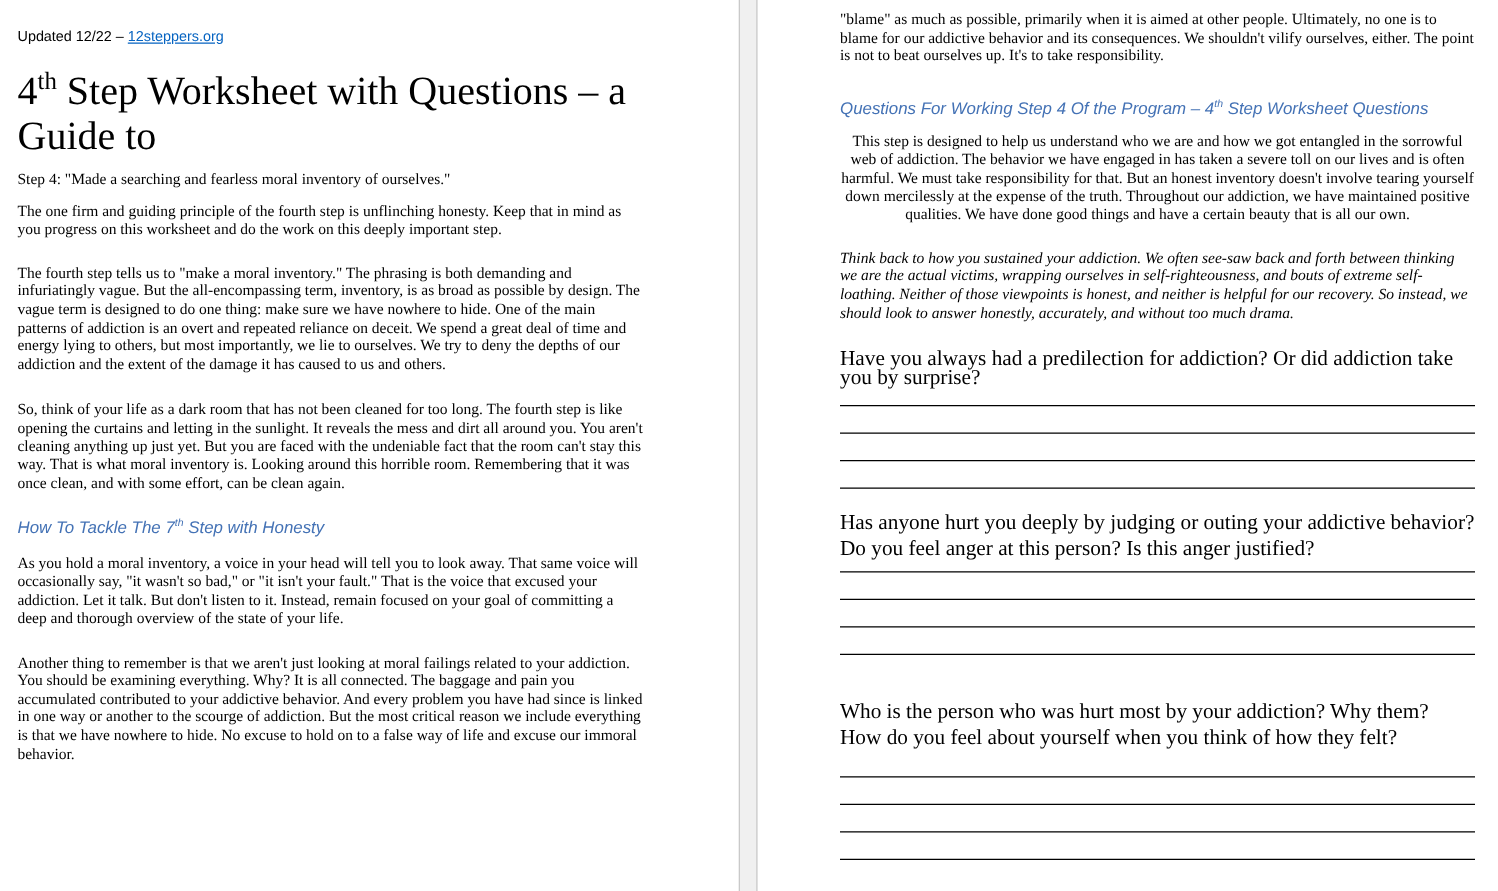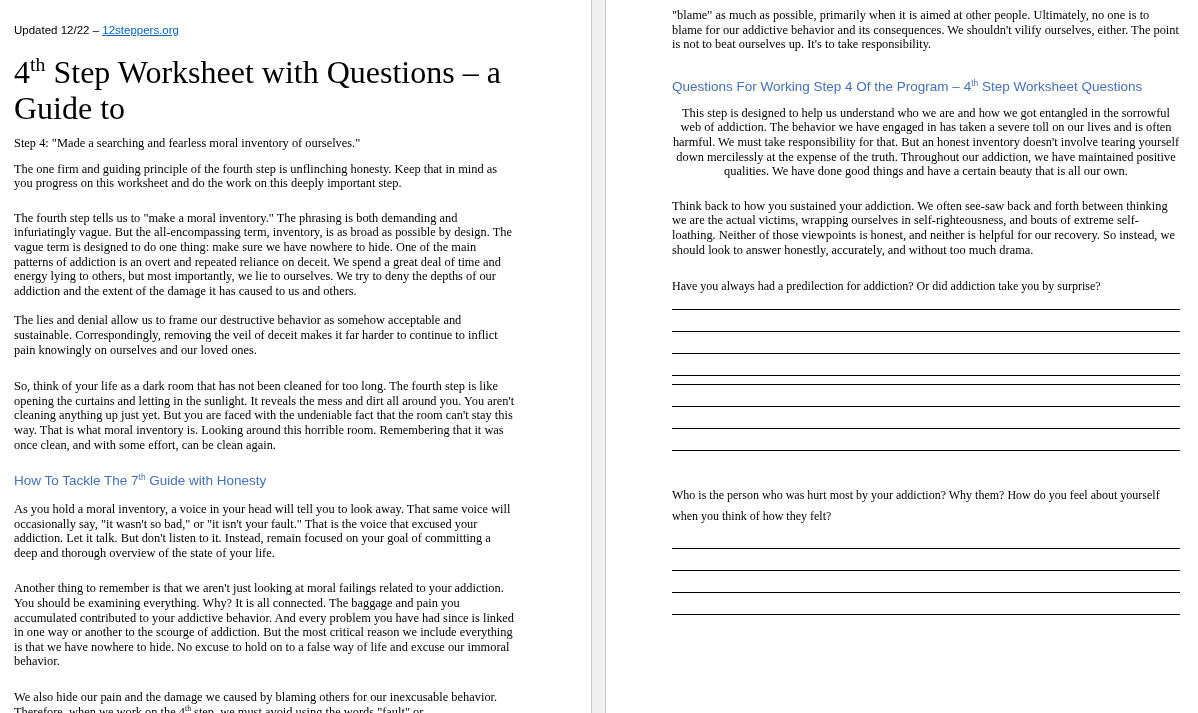--- a/index.html
+++ b/index.html
@@ -21,41 +21,41 @@
   .doc-title {
     font-size:32px; line-height:36px; font-weight:400; margin-top:18px;
     font-family:"Liberation Serif", serif; color:#000;
   }
   .doc-title sup, .h2 sup, p sup { font-size:0.62em; vertical-align:super; line-height:0; }
 
   p.body { font-size:12.4px; line-height:14.6px; }
 
   .h2 {
     font-family:"Liberation Sans", sans-serif; font-weight:400;
-    font-size:13.5px; line-height:19px; color:#4472b5;
+    font-size:13.5px; line-height:19px; color:#4472b5;font-style:italic;
   }
 
   
   .col-left  .p1 { margin-top:10px; }
   .col-left  .p2 { margin-top:11px; }
   .col-left  .p3 { margin-top:20px; }
   .col-left  .p4 { margin-top:15px; }
   .col-left  .p5 { margin-top:22px; }
   .col-left  .h2 { margin-top:19px; }
   .col-left  .p6 { margin-top:12px; }
   .col-left  .p7 { margin-top:21px; }
   .col-left  .p8 { margin-top:21px; }
 
   
   .col-right .p1 { margin-top:8px; }
   .col-right .h2 { margin-top:25px; }
   .col-right .p2 { margin-top:10px;text-align:center; }
-  .col-right .p3 { margin-top:20px; }
+  .col-right .p3 { margin-top:20px;font-style:italic; }
 
-  .question { font-size:12px; line-height:21px; }
+  .question { font-size:17px; line-height:21px; }
   .col-right .q1 { margin-top:22px; line-height:15px; }
   .col-right .q2 { margin-top:16px; }
   .col-right .q3 { margin-top:34px; }
 
   .answer-lines { width:508px; }
   .answer-lines .answer-row { height:22px; border-bottom:1.5px solid #000; }
   .lines-a { margin-top:-6px; }
   .lines-b { margin-top:-13px; }
   .lines-c { margin-top:0px; }
 </style>
@@ -67,48 +67,47 @@
 <div class="col col-left">
 
   <div class="meta"><span>Updated 12/22 – </span><a>12steppers.org</a></div>
 
   <div class="doc-title"><span>4</span><sup>th</sup><span> Step Worksheet with Questions – a Guide to</span><br>
     </div>
 
   <p class="body p1">Step 4: "Made a searching and fearless moral inventory of ourselves."</p>
   <p class="body p2">The one firm and guiding principle of the fourth step is unflinching honesty. Keep that in mind as you progress on this worksheet and do the work on this deeply important step.</p>
   <p class="body p3">The fourth step tells us to "make a moral inventory." The phrasing is both demanding and infuriatingly vague. But the all-encompassing term, inventory, is as broad as possible by design. The vague term is designed to do one thing: make sure we have nowhere to hide. One of the main patterns of addiction is an overt and repeated reliance on deceit. We spend a great deal of time and energy lying to others, but most importantly, we lie to ourselves. We try to deny the depths of our addiction and the extent of the damage it has caused to us and others.</p>
-  <p class="body p4">The lies and denial allow us to frame our destructive behavior as somehow acceptable and sustainable. Correspondingly, removing the veil of deceit makes it far harder to continue to inflict pain knowingly on ourselves and our loved ones.</p>
   <p class="body p5">So, think of your life as a dark room that has not been cleaned for too long. The fourth step is like opening the curtains and letting in the sunlight. It reveals the mess and dirt all around you. You aren't cleaning anything up just yet. But you are faced with the undeniable fact that the room can't stay this way. That is what moral inventory is. Looking around this horrible room. Remembering that it was once clean, and with some effort, can be clean again.</p>
 
-  <div class="h2"><span>How To Tackle The 7</span><sup>th</sup><span> Guide with Honesty</span></div>
+  <div class="h2"><span>How To Tackle The 7</span><sup>th</sup><span> Step with Honesty</span></div>
 
   <p class="body p6">As you hold a moral inventory, a voice in your head will tell you to look away. That same voice will occasionally say, "it wasn't so bad," or "it isn't your fault." That is the voice that excused your addiction. Let it talk. But don't listen to it. Instead, remain focused on your goal of committing a deep and thorough overview of the state of your life.</p>
   <p class="body p7">Another thing to remember is that we aren't just looking at moral failings related to your addiction. You should be examining everything. Why? It is all connected. The baggage and pain you accumulated contributed to your addictive behavior. And every problem you have had since is linked in one way or another to the scourge of addiction. But the most critical reason we include everything is that we have nowhere to hide. No excuse to hold on to a false way of life and excuse our immoral behavior.</p>
 
-  <p class="body p8"><span>We also hide our pain and the damage we caused by blaming others for our inexcusable behavior. Therefore, when we work on the 4</span><sup>th</sup><span> step, we must avoid using the words "fault" or</span></p>
 </div>
 
 <div class="col col-right">
 
   <p class="body p1">"blame" as much as possible, primarily when it is aimed at other people. Ultimately, no one is to blame for our addictive behavior and its consequences. We shouldn't vilify ourselves, either. The point is not to beat ourselves up. It's to take responsibility.</p>
 
   <div class="h2"><span>Questions For Working Step 4 Of the Program – 4</span><sup>th</sup><span> Step Worksheet Questions</span></div>
 
   <p class="body p2">This step is designed to help us understand who we are and how we got entangled in the sorrowful web of addiction. The behavior we have engaged in has taken a severe toll on our lives and is often harmful. We must take responsibility for that. But an honest inventory doesn't involve tearing yourself down mercilessly at the expense of the truth. Throughout our addiction, we have maintained positive qualities. We have done good things and have a certain beauty that is all our own.</p>
   <p class="body p3">Think back to how you sustained your addiction. We often see-saw back and forth between thinking we are the actual victims, wrapping ourselves in self-righteousness, and bouts of extreme self-loathing. Neither of those viewpoints is honest, and neither is helpful for our recovery. So instead, we should look to answer honestly, accurately, and without too much drama.</p>
 
   <p class="question q1">Have you always had a predilection for addiction? Or did addiction take you by surprise?</p>
   <div class="answer-lines lines-a">
       <div class="answer-row"></div>
       <div class="answer-row"></div>
       <div class="answer-row"></div>
       <div class="answer-row"></div>
     </div>
 
+  <p class="question q2">Has anyone hurt you deeply by judging or outing your addictive behavior? Do you feel anger at this person? Is this anger justified?</p>
   <div class="answer-lines lines-b">
       <div class="answer-row"></div>
       <div class="answer-row"></div>
       <div class="answer-row"></div>
       <div class="answer-row"></div>
     </div>
 
   <p class="question q3">Who is the person who was hurt most by your addiction? Why them? How do you feel about yourself when you think of how they felt?</p>
   <div class="answer-lines lines-c">
       <div class="answer-row"></div>

